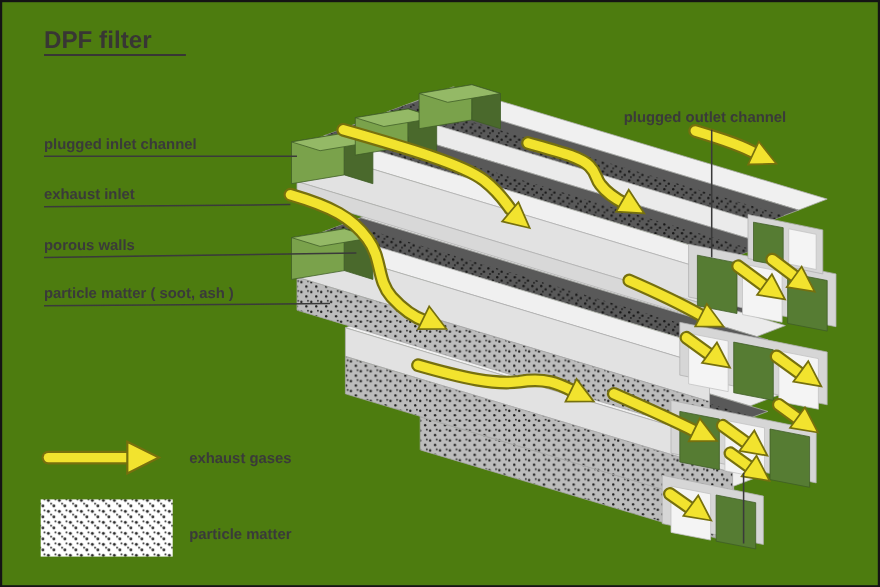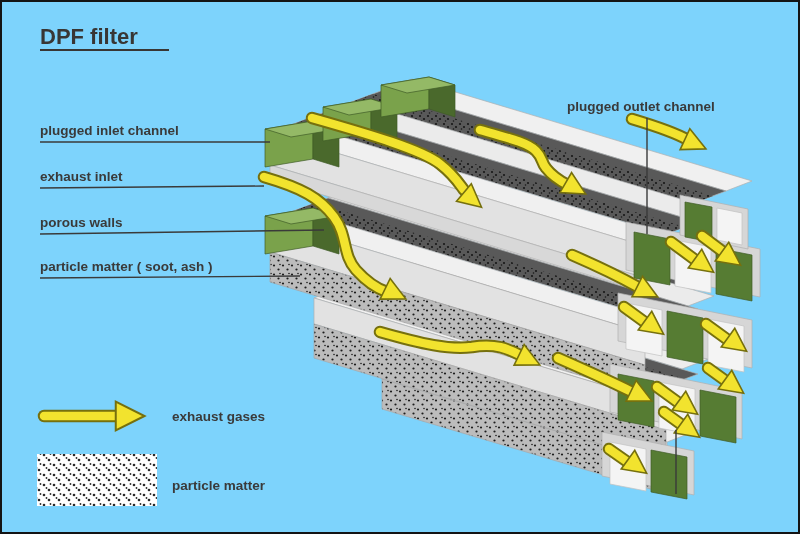--- a/index.html
+++ b/index.html
@@ -1,19 +1,19 @@
 <!DOCTYPE html>
 <html><head>
 <meta charset="utf-8">
 <style>
   html,body{margin:0;padding:0;background:#888;}
   .frame{
     position:relative;
     width:800px;height:534px;
-    background:#7dd3fc;
+    background:#4d7c0f;
     border:2px solid #141414;
     box-sizing:border-box;
     overflow:hidden;
     font-family:"Liberation Sans", sans-serif;
   }
   svg{display:block;}
   .lbl{
     font-family:"Liberation Sans", sans-serif;
     font-weight:bold;
     font-size:13.5px;

